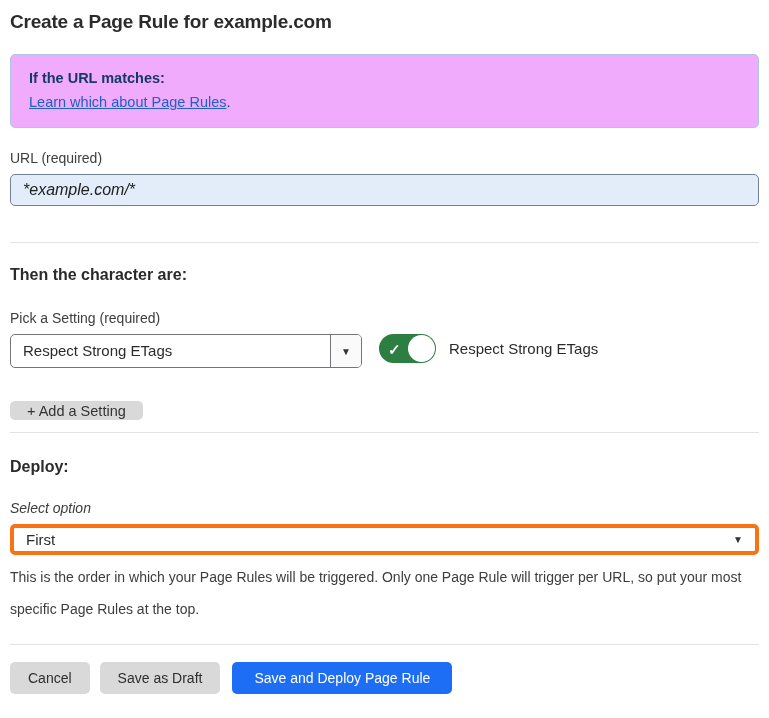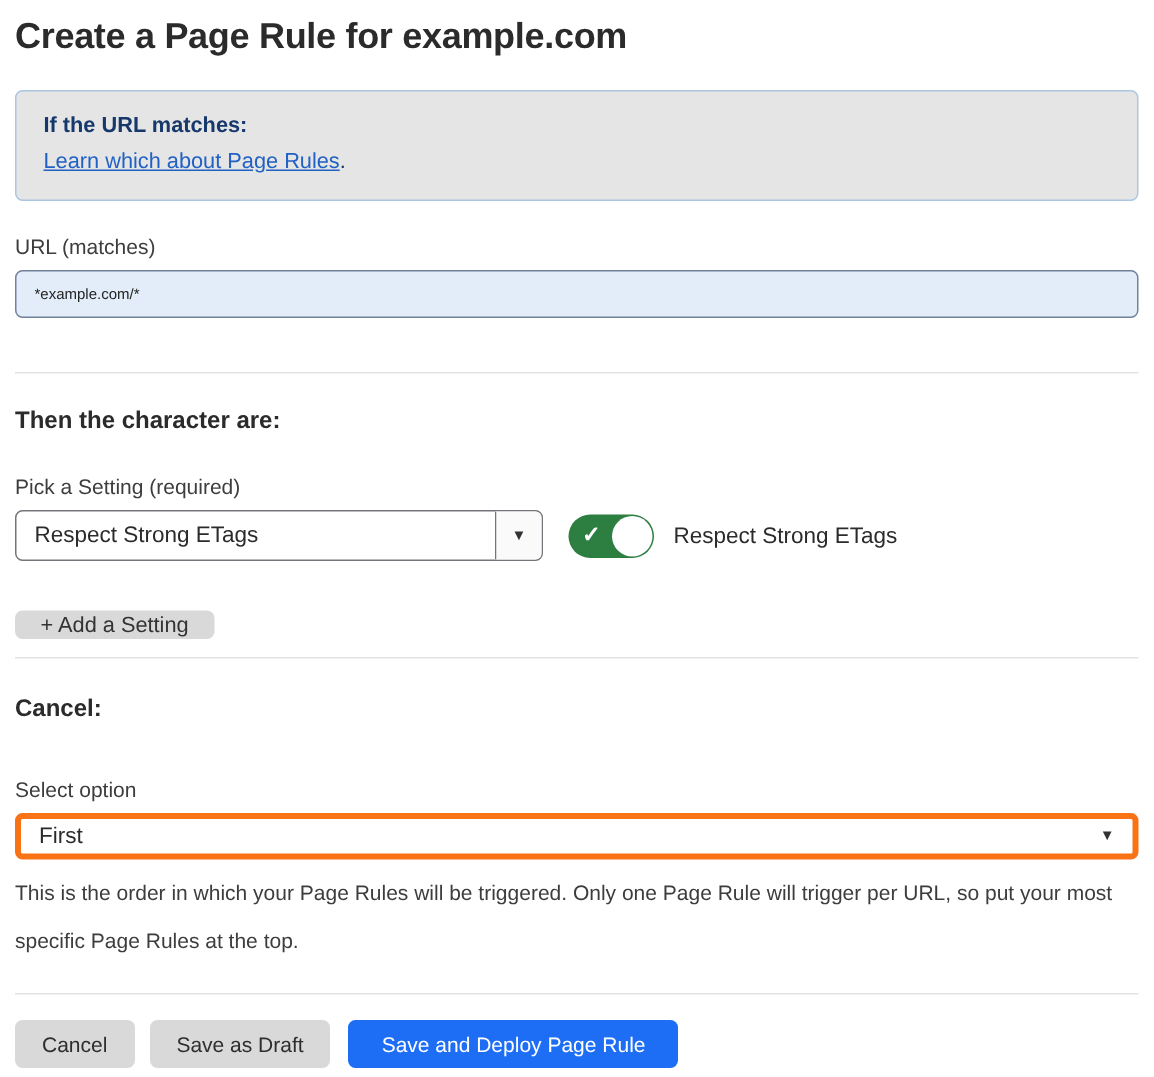--- a/index.html
+++ b/index.html
@@ -8,30 +8,30 @@
     width: 769px;
     height: 718px;
     overflow: hidden;
     font-family: "Liberation Sans", sans-serif;
     color: #2b2b2b;
   }
   .container { padding: 0 10px; }
 
   .page-title {
     margin-top: 11px;
-    font-size: 24px;
+    font-size: 19px;
     font-weight: 700;
     letter-spacing: -0.2px;
     color: #2b2b2b;
   }
 
   
   .info-box {
     margin-top: 21px;
-    background: #e5e5e5;
+    background: #f0abfc;
     border: 1px solid #abc6e2;
     border-radius: 5px;
     padding: 11px 18px 13px;
     color: #17386b;
     font-size: 14.5px;
     line-height: 24px;
   }
   .info-heading { font-weight: 700; }
   .info-link {
     color: #2161c4;
@@ -46,51 +46,52 @@
   }
 
   .url-input {
     margin-top: 8px;
     width: 100%;
     height: 32px;
     background: #e3edfa;
     border: 1px solid #72829a;
     border-radius: 5px;
     padding: 0 12px;
-    font-size: 10px;
+    font-size: 16px;
     font-family: "Liberation Sans", sans-serif;
     color: #222222;
     outline: none;
+    font-style: italic;
   }
 
   .divider {
     border: none;
     border-top: 1px solid #e3e3e3;
     height: 0;
   }
   .divider-1 { margin-top: 36px; }
   .divider-2 { margin-top: 12px; }
   .divider-3 { margin-top: 19px; }
 
   .section-heading {
     font-size: 16px;
     font-weight: 700;
     color: #2b2b2b;
   }
   .heading-settings { margin-top: 23px; }
   .heading-order { margin-top: 25px; }
 
   .pick-label { margin-top: 26px; }
-  .order-label { margin-top: 36px; }
+  .order-label { margin-top: 24px; font-style: italic; }
 
   
   .setting-row {
     margin-top: 8px;
     display: flex;
-    align-items: center;
+    align-items: flex-start;
   }
   .setting-select {
     width: 352px;
     height: 34px;
     border: 1px solid #72767a;
     border-radius: 5px;
     background: #ffffff;
     display: flex;
     align-items: stretch;
     cursor: pointer;
@@ -225,21 +226,21 @@
 
 <div class="container">
 
   <h1 class="page-title">Create a Page Rule for example.com</h1>
 
   <div class="info-box">
     <div class="info-heading">If the URL matches:</div>
     <div class="info-link-line"><a class="info-link">Learn which about Page Rules</a><span>.</span></div>
   </div>
 
-  <div class="field-label url-label" style="margin-top:22px">URL (matches)</div>
+  <div class="field-label url-label" style="margin-top:22px">URL (required)</div>
   <input class="url-input" type="text" value="*example.com/*" style="">
 
   <hr class="divider divider-1">
 
   <h2 class="section-heading heading-settings">Then the character are:</h2>
 
   <div class="field-label pick-label">Pick a Setting (required)</div>
 
   <div class="setting-row">
     <div class="setting-select">
@@ -254,21 +255,21 @@
         <span class="toggle-knob"></span>
       </div>
       <div class="toggle-label">Respect Strong ETags</div>
     </div>
   </div>
 
   <button class="add-setting-btn">+ Add a Setting</button>
 
   <hr class="divider divider-2">
 
-  <h2 class="section-heading heading-order">Cancel:</h2>
+  <h2 class="section-heading heading-order">Deploy:</h2>
 
   <div class="field-label order-label">Select option</div>
 
   <div class="order-select">
     <span class="order-select-value">First</span>
     <span class="order-select-arrow">▼</span>
   </div>
 
   <div class="help-text">This is the order in which your Page Rules will be triggered. Only one Page Rule will trigger per URL, so put your most specific Page Rules at the top.</div>
 

